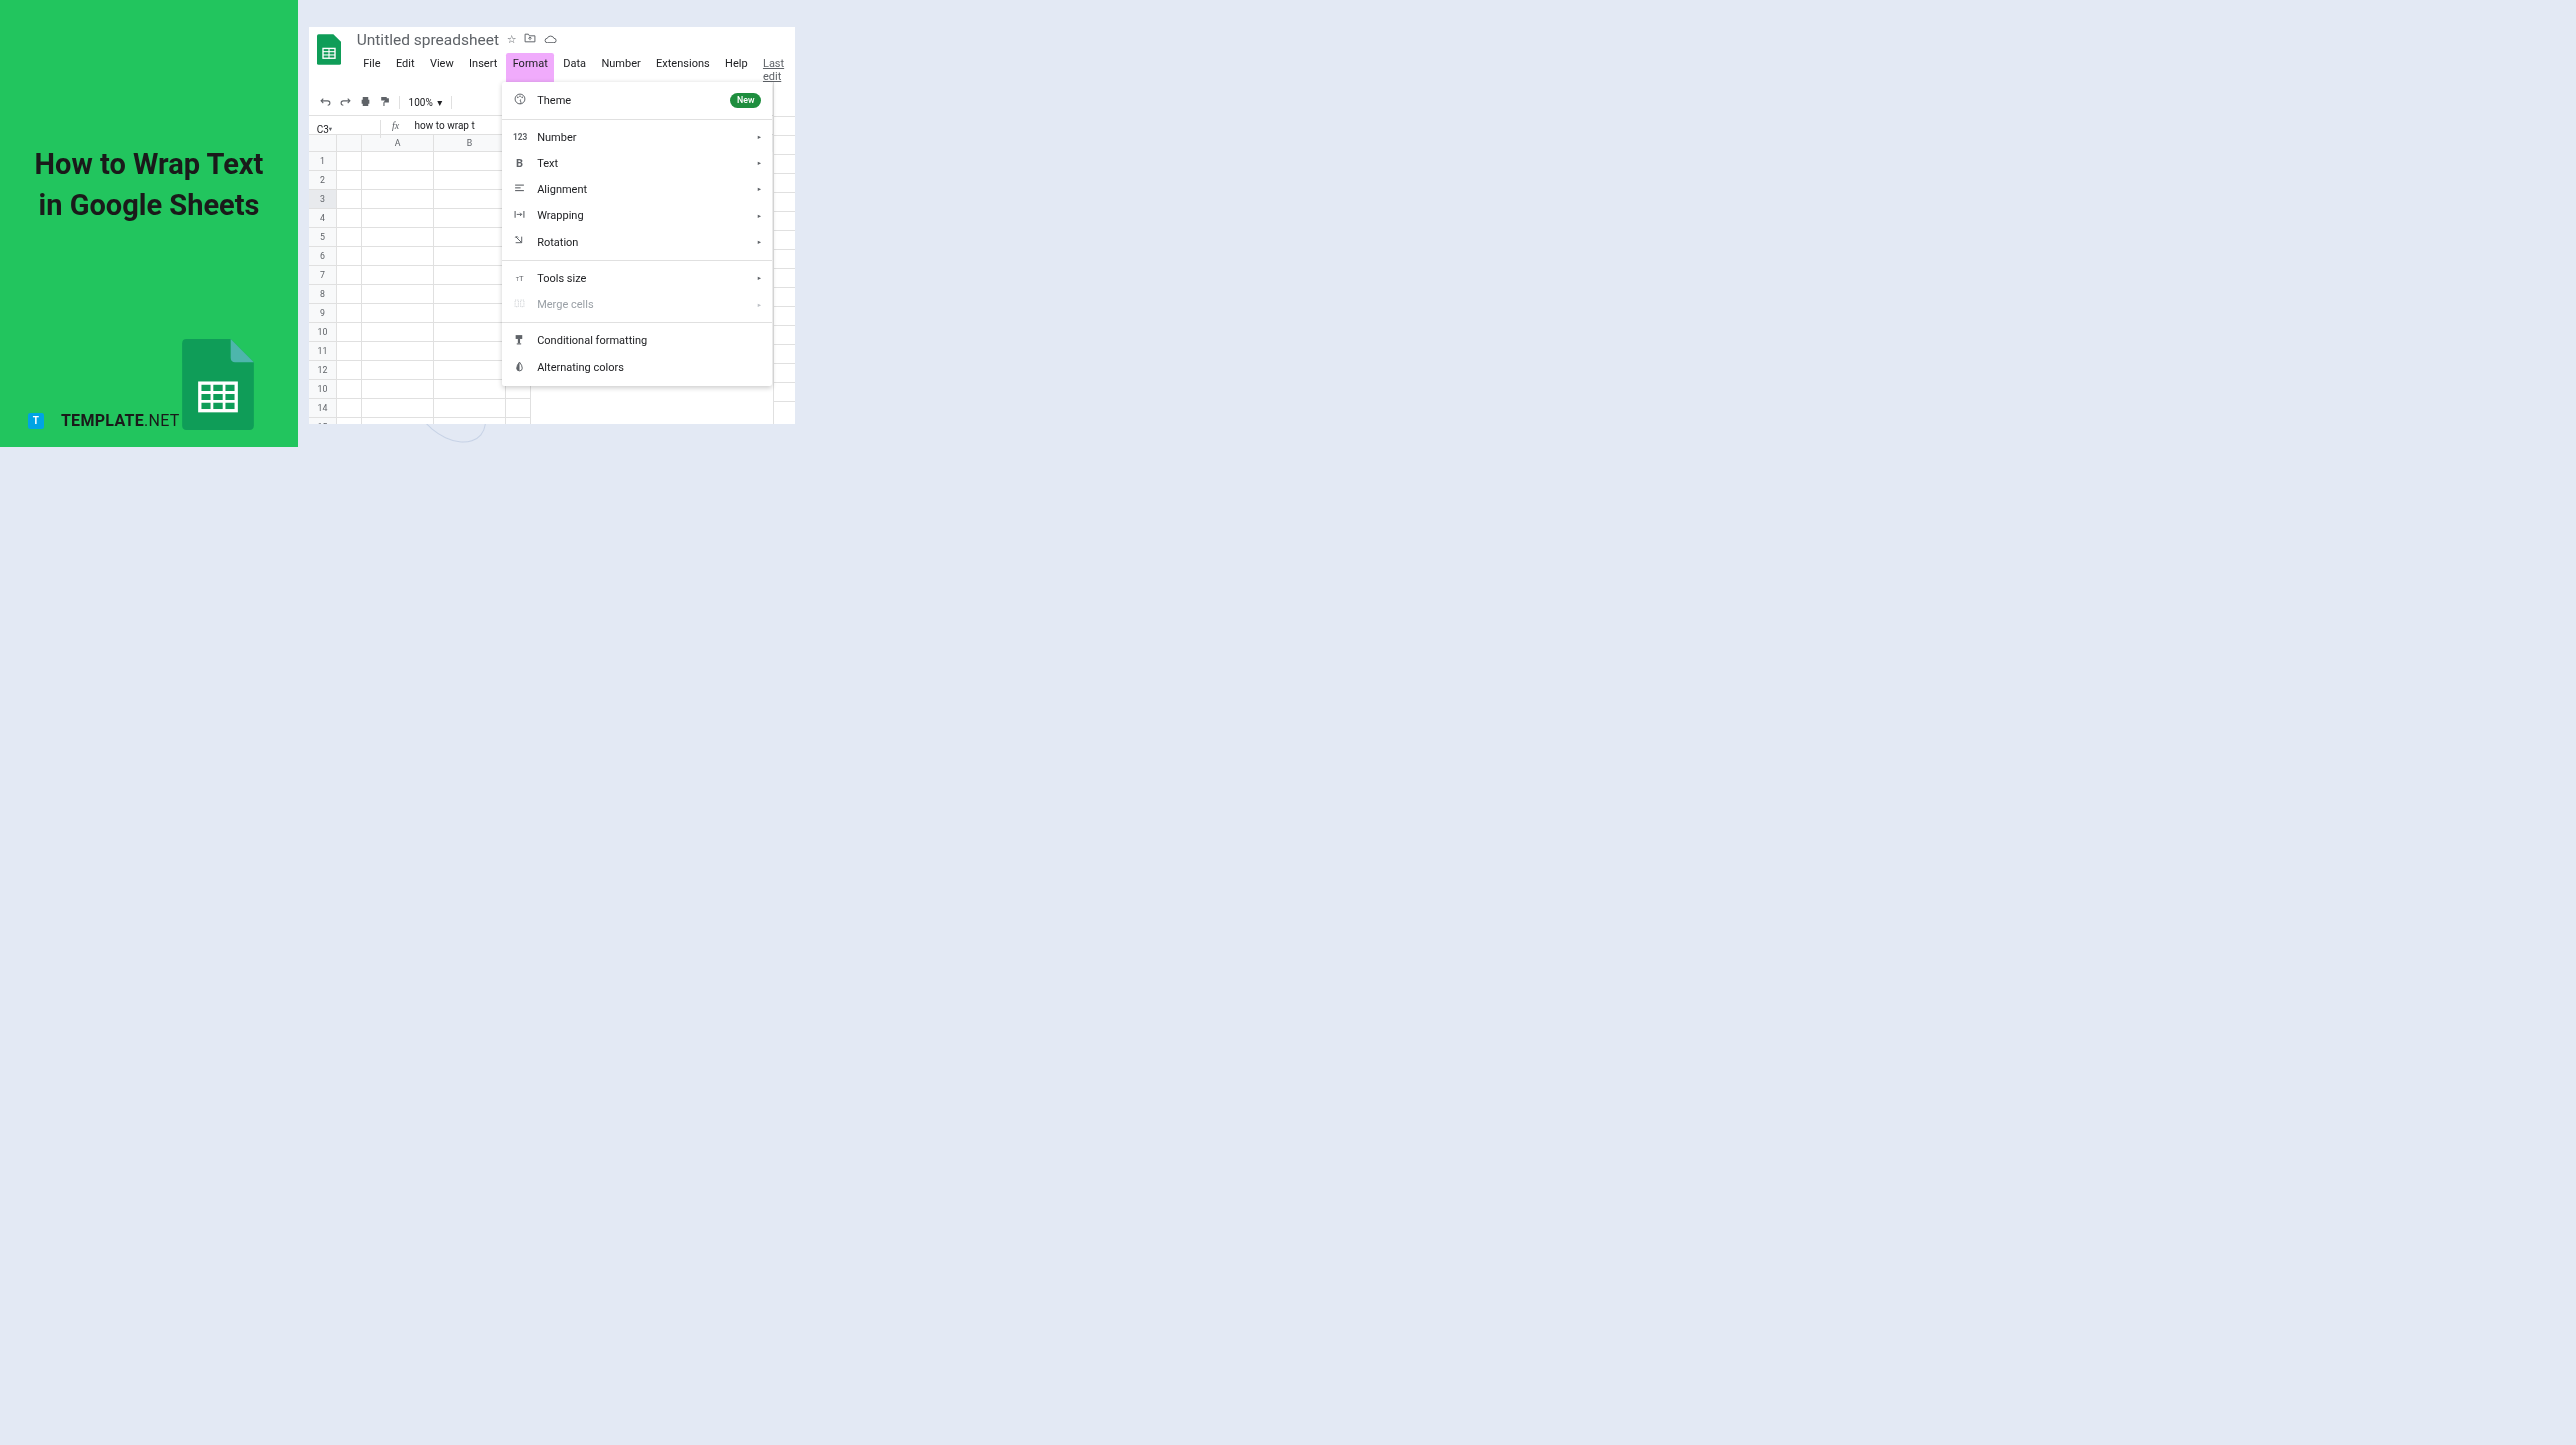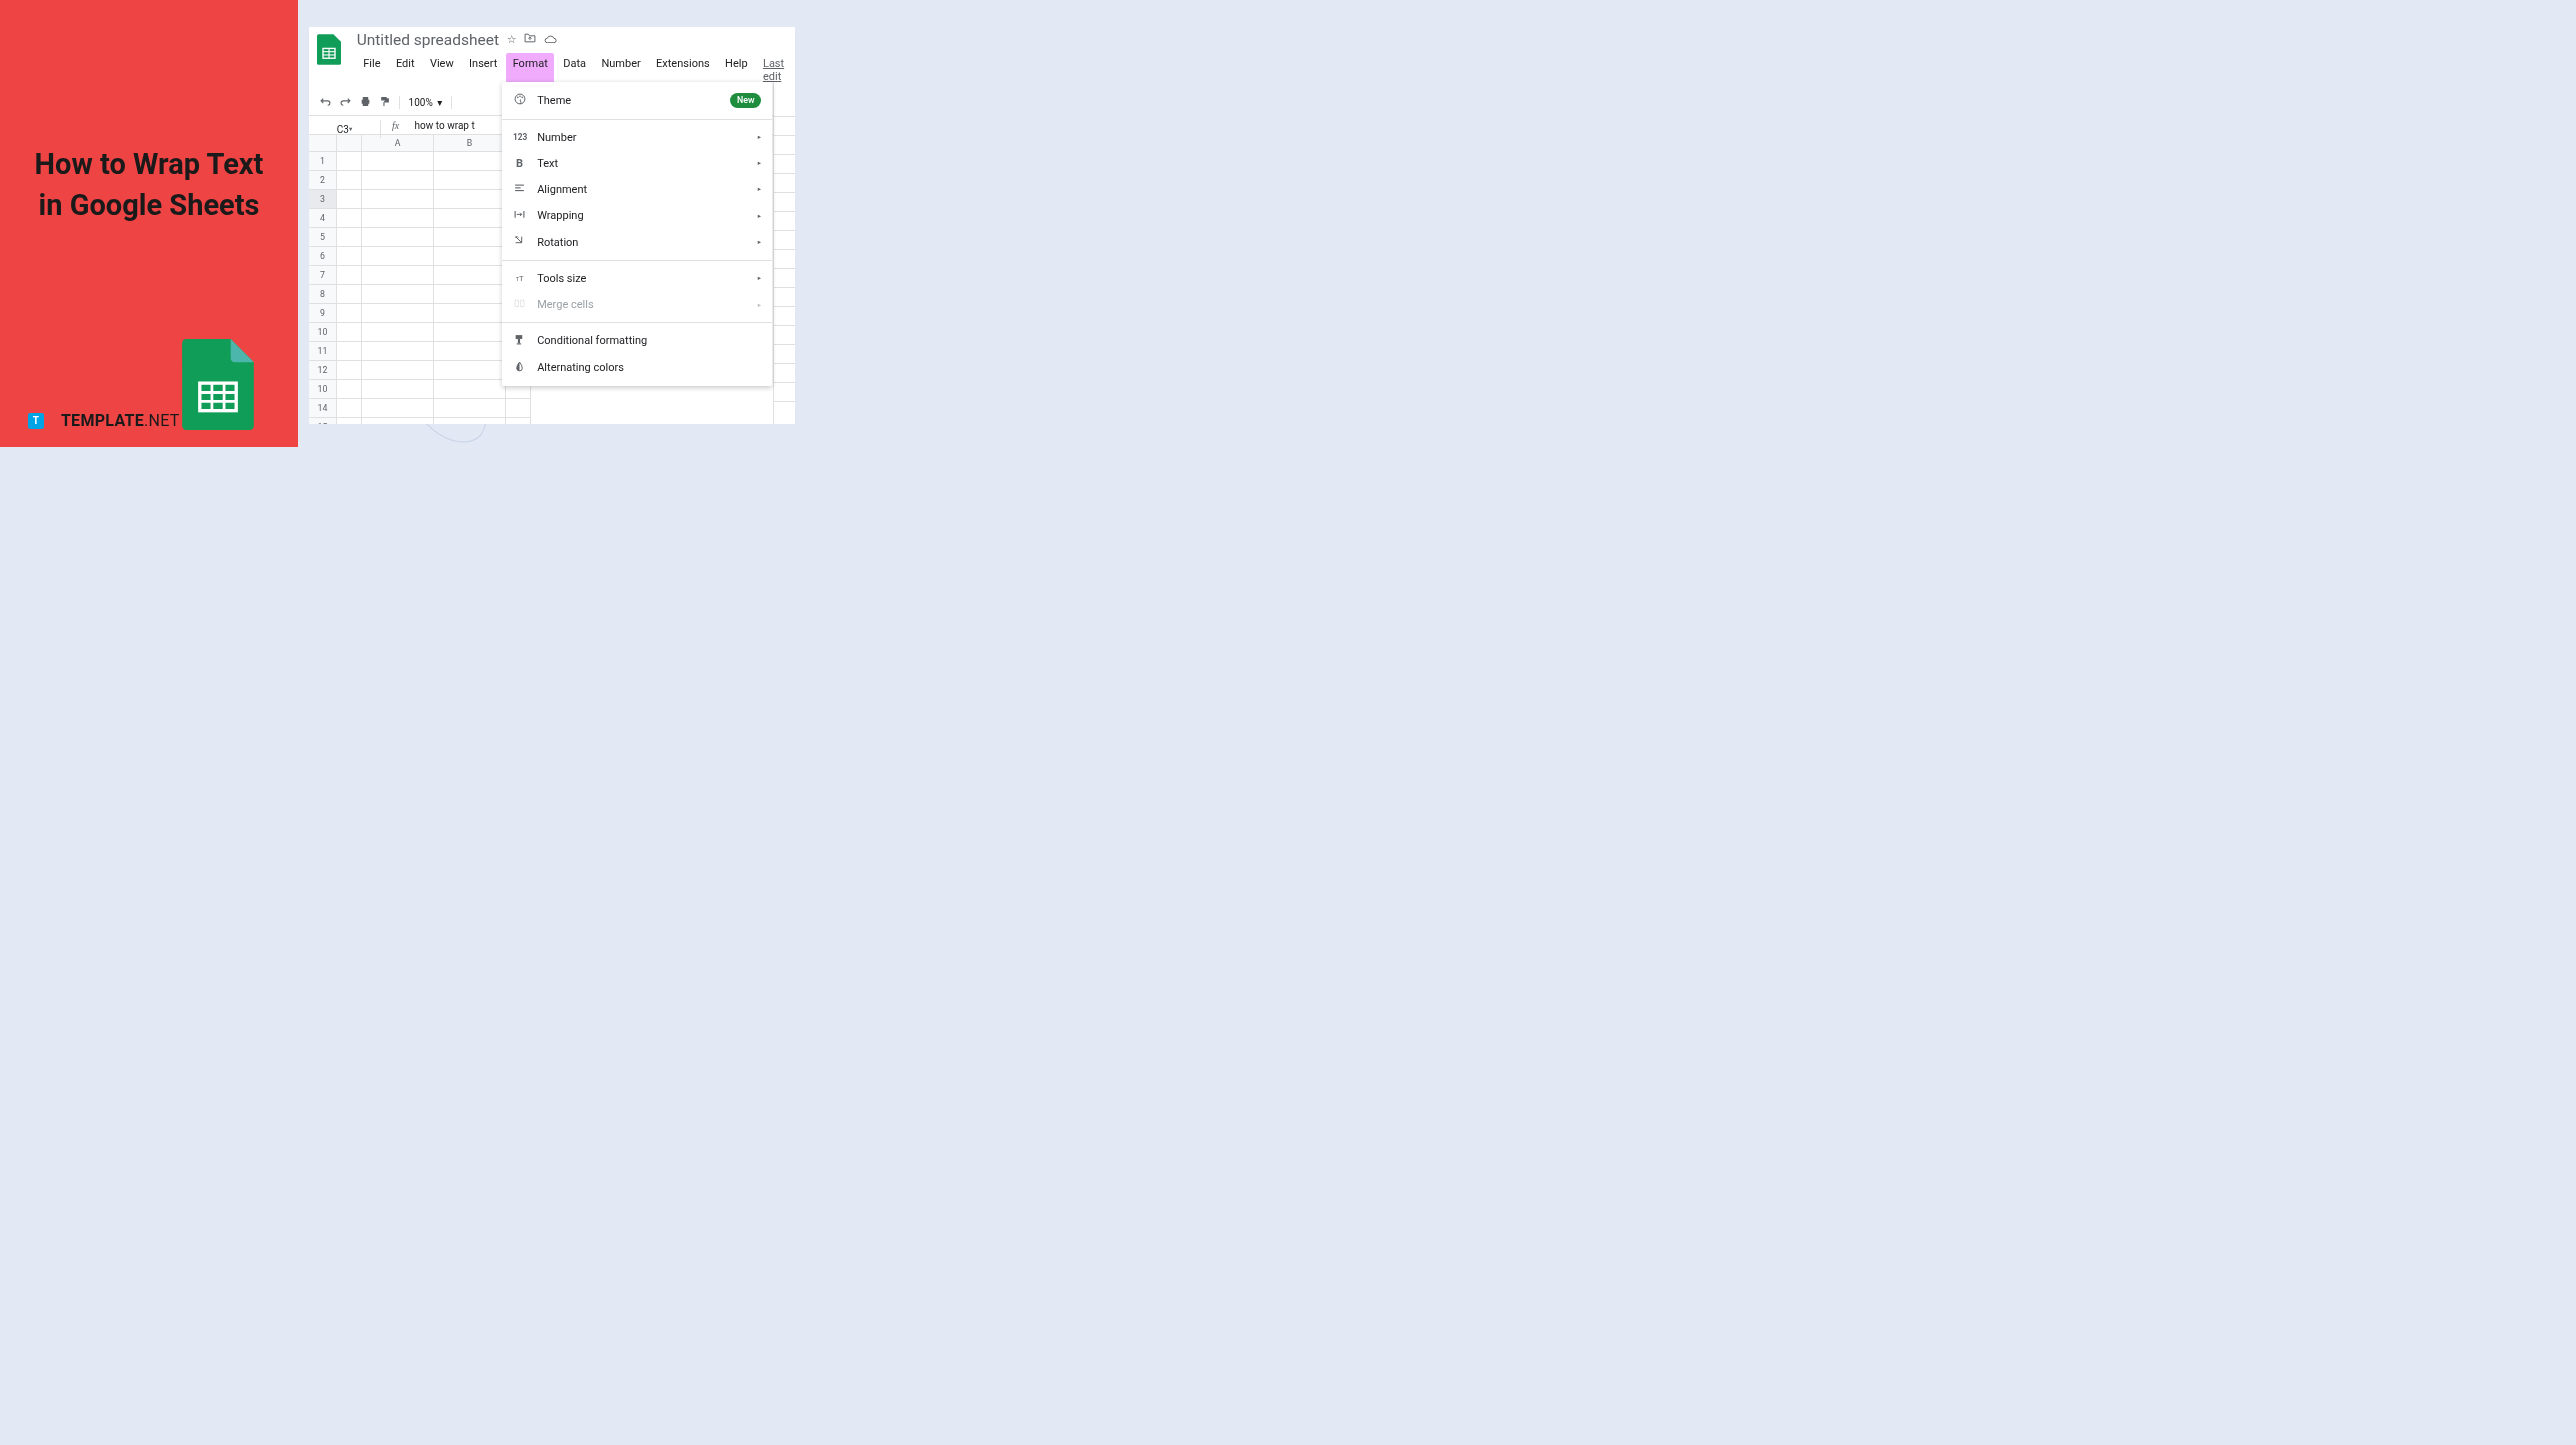--- a/index.html
+++ b/index.html
@@ -19,21 +19,21 @@
     .swirl1 { width: 110px; height: 83px; top: 11px; left: 16.6px; transform: rotate(-30deg); border-width: 1.1px; }
     .swirl2 { width: 99px; height: 66px; bottom: 66px; left: 99px; transform: rotate(20deg); border-width: 1.1px; }
     .swirl3 { width: 83px; height: 55px; bottom: 11px; right: 304px; transform: rotate(40deg); border-width: 1.1px; }
     
     .left-panel {
       position: absolute;
       left: 0;
       top: 0;
       width: 298px;
       height: 100%;
-      background: #ef4444;
+      background: #22c55e;
       display: flex;
       flex-direction: column;
       justify-content: center;
       align-items: center;
       padding: 22px;
     }
     .title {
       font-size: 29px;
       font-weight: 700;
       color: #1a1a1a;
@@ -170,21 +170,21 @@
       height: 19px;
     }
     .cell-ref {
       width: 72px;
       padding: 0 7.7px;
       font-size: 10px;
       color: #202124;
       border-right: 0.6px solid #e0e0e0;
       display: flex;
       align-items: center;
-      justify-content: center;
+      justify-content: flex-start;
       height: 100%;
       margin-top: 8px;
     }
     .fx {
       padding: 0 11px;
       font-style: italic;
       color: #5f6368;
       font-size: 10px;
       font-family: serif;
     }

